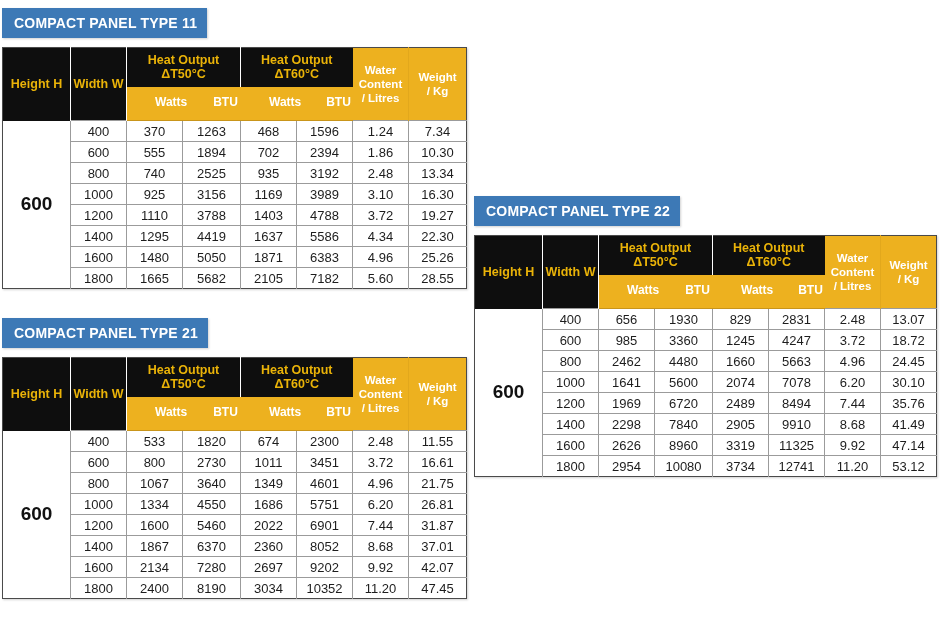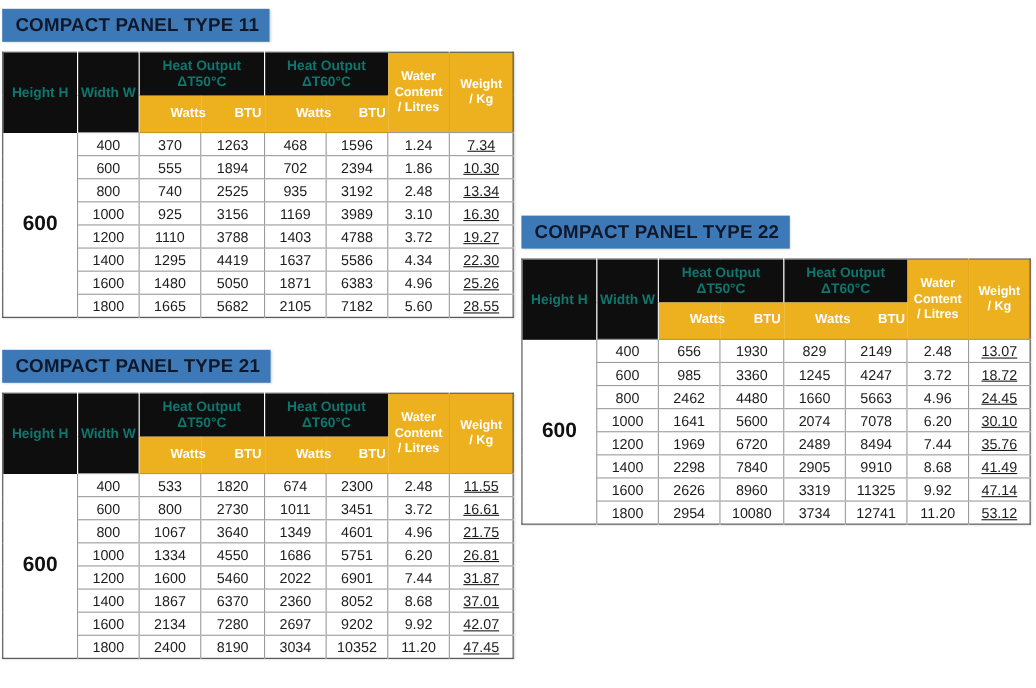--- a/index.html
+++ b/index.html
@@ -15,23 +15,23 @@
     overflow: hidden;
   }
 
   .panel-block {
     position: absolute;
   }
 
   
   .banner {
     background: #3d79b6;
-    color: #0f172a;
+    color: #ffffff;
     font-weight: bold;
-    font-size: 17px;
+    font-size: 14px;
     letter-spacing: 0.2px;
     line-height: 30px;
     height: 30px;
     padding: 0 10px 0 12px;
     display: inline-block;
     white-space: nowrap;
     box-sizing: border-box;
   }
 
   
@@ -47,21 +47,21 @@
   table.spec td {
     padding: 0;
     text-align: center;
     vertical-align: middle;
     box-sizing: border-box;
   }
 
   
   .hdr-black {
     background: #0e0e0e;
-    color: #0f766e;
+    color: #eab308;
     font-weight: bold;
     font-size: 12.5px;
     height: 39px;
     border-right: 1px solid #ffffff;
     line-height: 1.15;
   }
   .hdr-black.last-black {
     border-right: none;
   }
 
@@ -99,21 +99,20 @@
   td.data {
     height: 21px;
     font-size: 13px;
     color: #1d1d1d;
     border-top: 1px solid #9b9b9b;
     border-right: 1px solid #9b9b9b;
     background: #ffffff;
   }
   td.data.last-col {
     border-right: none;
-    text-decoration: underline;
   }
 
   
   td.height-cell {
     font-size: 19px;
     font-weight: bold;
     color: #111111;
     background: #ffffff;
     border-right: 1px solid #9b9b9b;
     border-top: none;
@@ -410,21 +409,21 @@
         <th class="hdr-orange">BTU</th>
       </tr>
     </thead>
     <tbody>
         <tr>
           <td class="height-cell" rowspan="8">600</td>
           <td class="data">400</td>
           <td class="data">656</td>
           <td class="data">1930</td>
           <td class="data">829</td>
-          <td class="data">2149</td>
+          <td class="data">2831</td>
           <td class="data">2.48</td>
           <td class="data last-col">13.07</td>
         </tr>
         <tr>
           <td class="data">600</td>
           <td class="data">985</td>
           <td class="data">3360</td>
           <td class="data">1245</td>
           <td class="data">4247</td>
           <td class="data">3.72</td>

